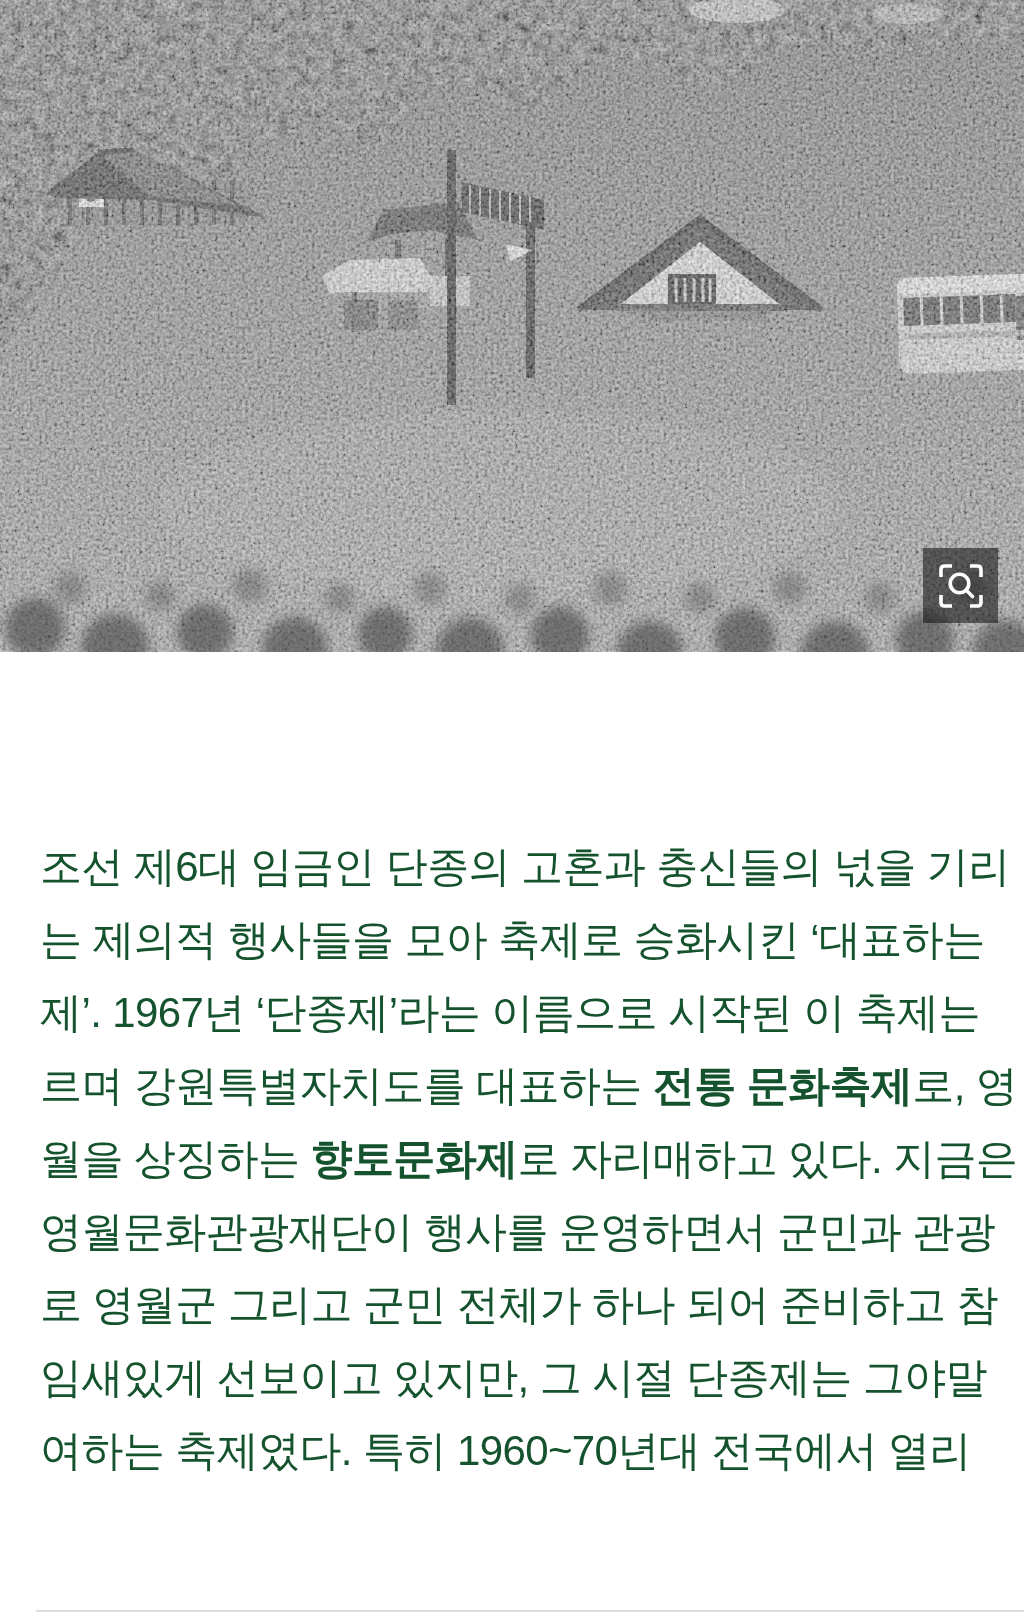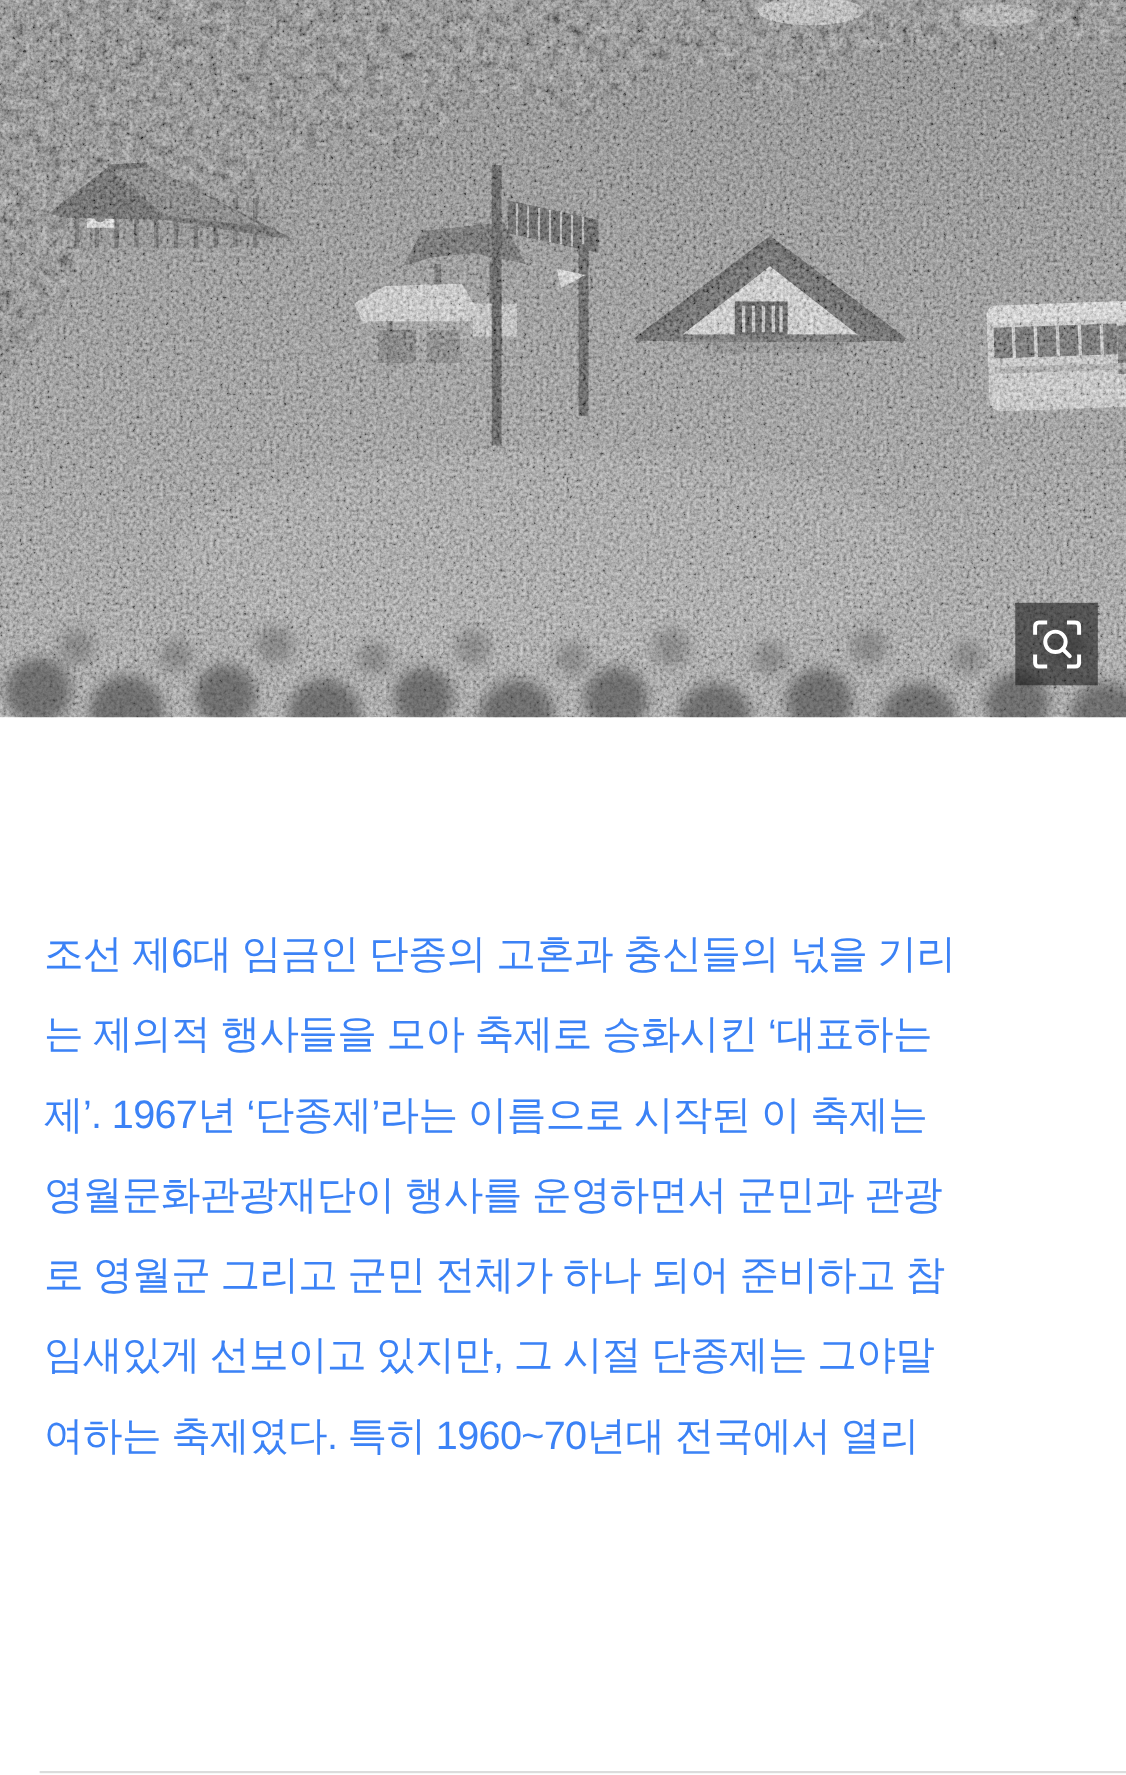--- a/index.html
+++ b/index.html
@@ -18,22 +18,22 @@
     width: 75px; height: 75px;
     border: 0; padding: 0; margin: 0;
     display: flex; align-items: center; justify-content: center;
     background: rgba(12,12,12,0.55);
     cursor: pointer;
   }
 
   
   .article { padding: 0 40px; margin-top: 178px; }
   .line {
-    font-size: 36px; line-height: 73px; letter-spacing: -0.6px;
-    white-space: nowrap; color: #3b82f6;
+    font-size: 42px; line-height: 73px; letter-spacing: -0.6px;
+    white-space: nowrap; color: #14532d;
   }
   .line strong { font-weight: 700; }
 
   .bottom-rule {
     position: absolute; left: 36px; right: 0; top: 1610px; height: 2px;
     background: #dcdcdc;
   }
 </style>
 </head>
 <body style="background: rgb(255, 255, 255);">
@@ -177,20 +177,22 @@
         <line x1="28" y1="27" x2="34.5" y2="33.5" stroke-linecap="round"></line>
       </svg>
     </button>
   </figure>
 
   <main class="article">
     <div class="paragraph" id="article-paragraph" style="color: rgb(43, 45, 49);">
         <div class="line"><span>조선 제6대 임금인 단종의 고혼과 충신들의 넋을 기리</span></div>
         <div class="line"><span>는 제의적 행사들을 모아 축제로 승화시킨 ‘대표하는</span></div>
         <div class="line"><span>제’. 1967년 ‘단종제’라는 이름으로 시작된 이 축제는</span></div>
+        <div class="line"><span>르며 강원특별자치도를 대표하는 </span><strong>전통 문화축제</strong><span>로, 영</span></div>
+        <div class="line"><span>월을 상징하는 </span><strong>향토문화제</strong><span>로 자리매하고 있다. 지금은</span></div>
         <div class="line"><span>영월문화관광재단이 행사를 운영하면서 군민과 관광</span></div>
         <div class="line"><span>로 영월군 그리고 군민 전체가 하나 되어 준비하고 참</span></div>
         <div class="line"><span>임새있게 선보이고 있지만, 그 시절 단종제는 그야말</span></div>
         <div class="line"><span>여하는 축제였다. 특히 1960~70년대 전국에서 열리</span></div>
       </div>
   </main>
 
   <div class="bottom-rule" style="background: rgb(220, 220, 220);"></div>
 </div>
 

